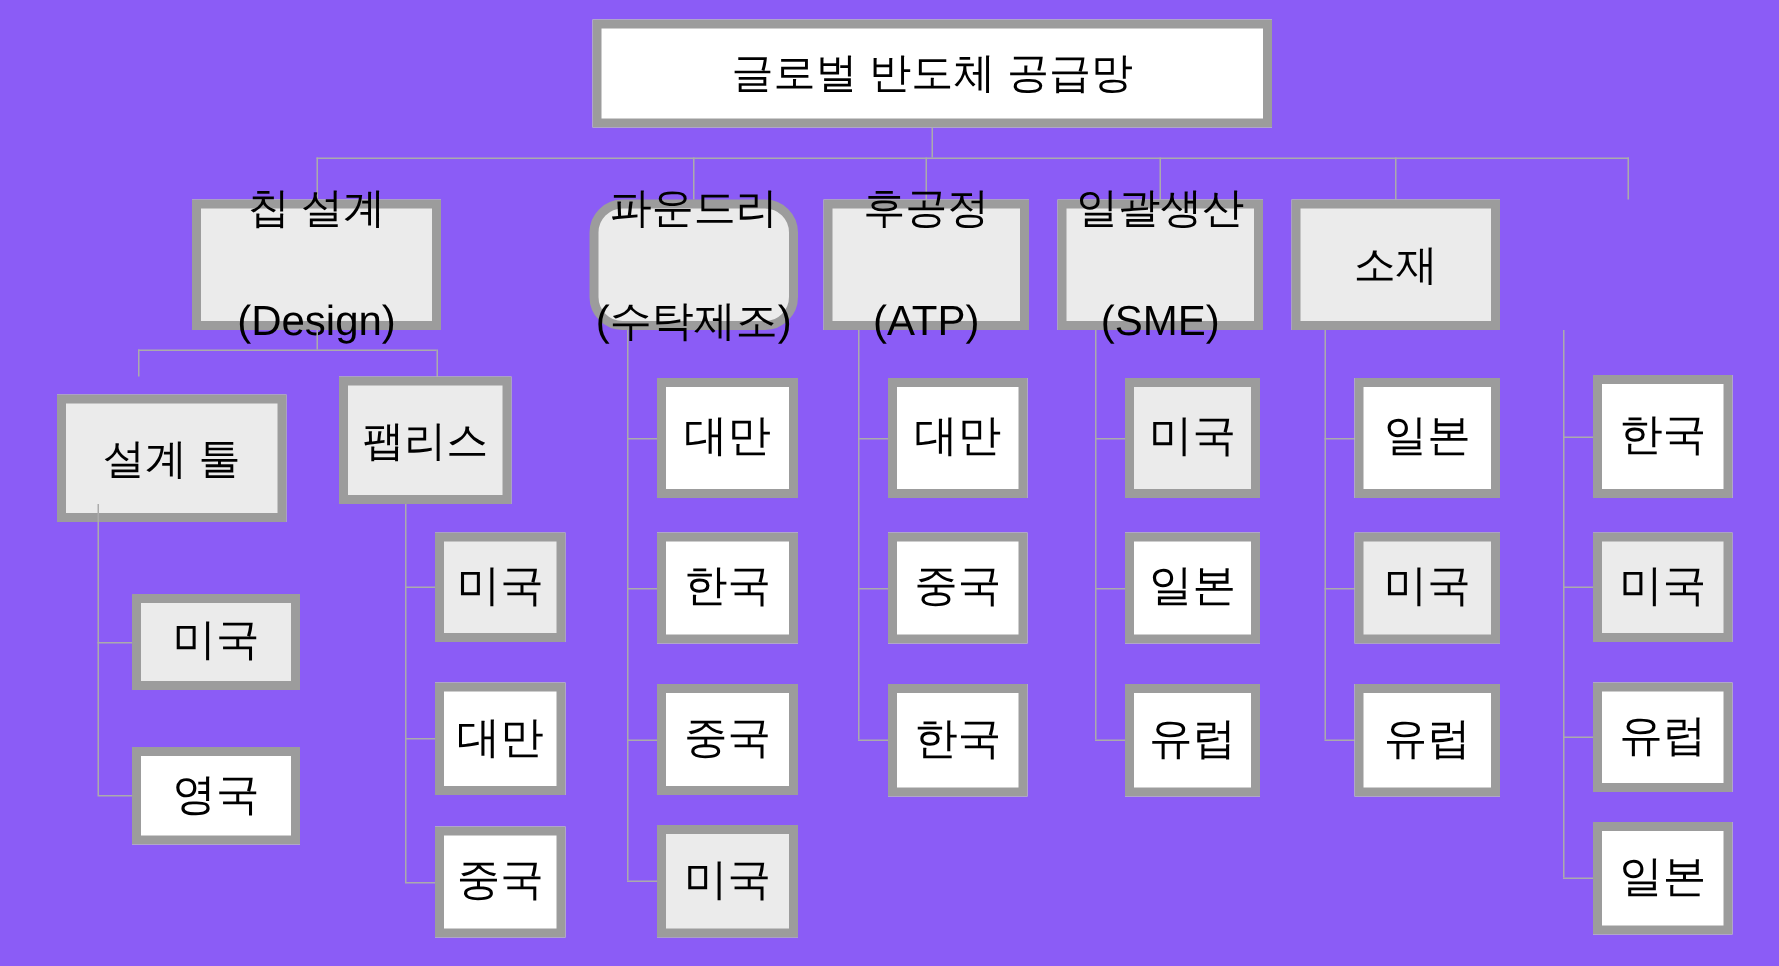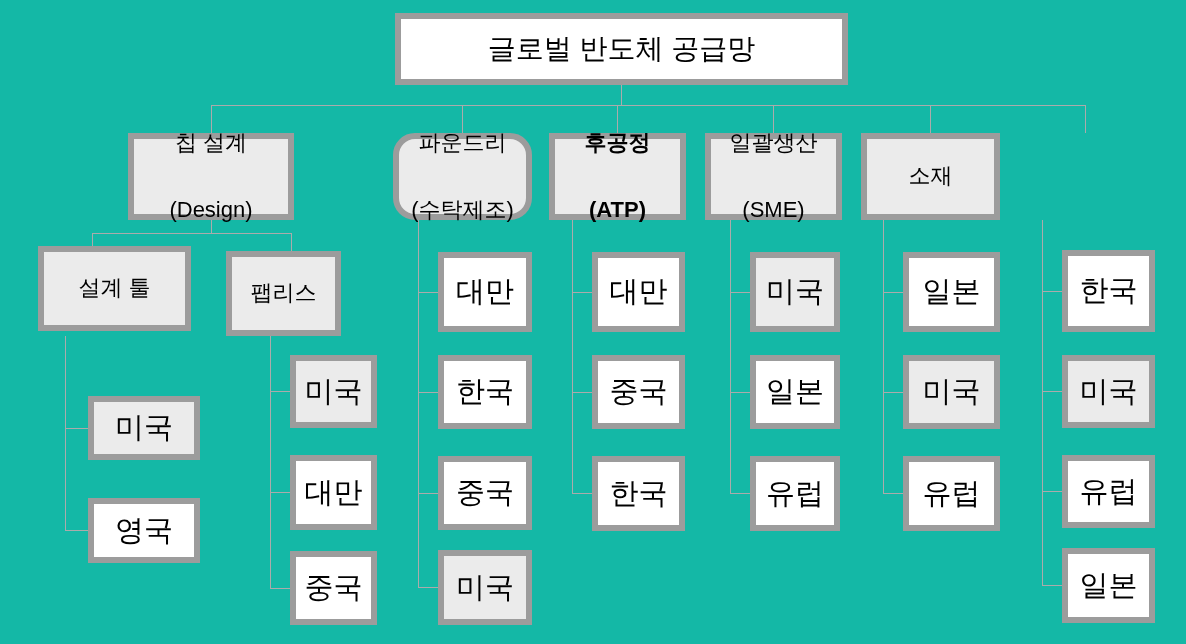--- a/index.html
+++ b/index.html
@@ -1,39 +1,39 @@
 <!DOCTYPE html>
 <html><head>
 <meta charset="utf-8">
 <style>
   html,body{margin:0;padding:0;background:#ffffff;}
   #canvas{
     position:relative;
     width:1186px;height:644px;
-    background:#14b8a6;
+    background:#8b5cf6;
     font-family:"Liberation Sans", sans-serif;
     color:#000;
     overflow:hidden;
   }
   .box{
     position:absolute;
     box-sizing:border-box;
     border:6px solid #9c9c9c;
     background:#ffffff;
     display:flex;
     flex-direction:column;
     align-items:center;
     justify-content:center;
     text-align:center;
     white-space:nowrap;
     line-height:1.28;
   }
   .box.gray{background:#ebebeb;}
   .root-box{font-size:28px;}
-  .l2{font-size:22px;gap:39px;}
+  .l2{font-size:28px;gap:39px;}
   .country{font-size:29px;}
   .vline,.hline{position:absolute;background:#ababab;}
   .vline{width:1px;}
   .hline{height:1px;}
 </style>
 </head>
 <body>
 
 <div id="canvas">
 
@@ -51,38 +51,38 @@
   <div class="vline" style="left:1085px;top:105px;height:28px;"></div>
 
   <div class="box gray l2" style="left:128px;top:133px;width:166px;height:87px;">
     <span>칩 설계</span>
     <span>(Design)</span>
   </div>
   <div class="box gray l2" style="left:393px;top:133px;width:139px;height:87px;border-radius:22px;">
     <span>파운드리</span>
     <span>(수탁제조)</span>
   </div>
-  <div class="box gray l2" style="left:549px;top:133px;width:137px;height:87px;font-weight:bold;">
+  <div class="box gray l2" style="left:549px;top:133px;width:137px;height:87px;">
     <span>후공정</span>
     <span>(ATP)</span>
   </div>
   <div class="box gray l2" style="left:705px;top:133px;width:137px;height:87px;">
     <span>일괄생산</span>
     <span>(SME)</span>
   </div>
   <div class="box gray l2" style="left:861px;top:133px;width:139px;height:87px;">
     <span>소재</span>
   </div>
 
   <div class="vline" style="left:211px;top:220px;height:13px;"></div>
   <div class="hline" style="left:92px;top:233px;width:199px;"></div>
   <div class="vline" style="left:92px;top:233px;height:18px;"></div>
   <div class="vline" style="left:291px;top:233px;height:18px;"></div>
 
-  <div class="box gray l2" style="left:38px;top:246px;width:153px;height:85px;">
+  <div class="box gray l2" style="left:38px;top:263px;width:153px;height:85px;">
     <span>설계 툴</span>
   </div>
   <div class="box gray l2" style="left:226px;top:251px;width:115px;height:85px;">
     <span>팹리스</span>
   </div>
 
   <div class="vline" style="left:65px;top:336px;height:194px;"></div>
   <div class="hline" style="left:65px;top:428px;width:23px;"></div>
   <div class="hline" style="left:65px;top:530px;width:23px;"></div>
   <div class="box country gray" style="left:88px;top:396px;width:112px;height:64px;">

